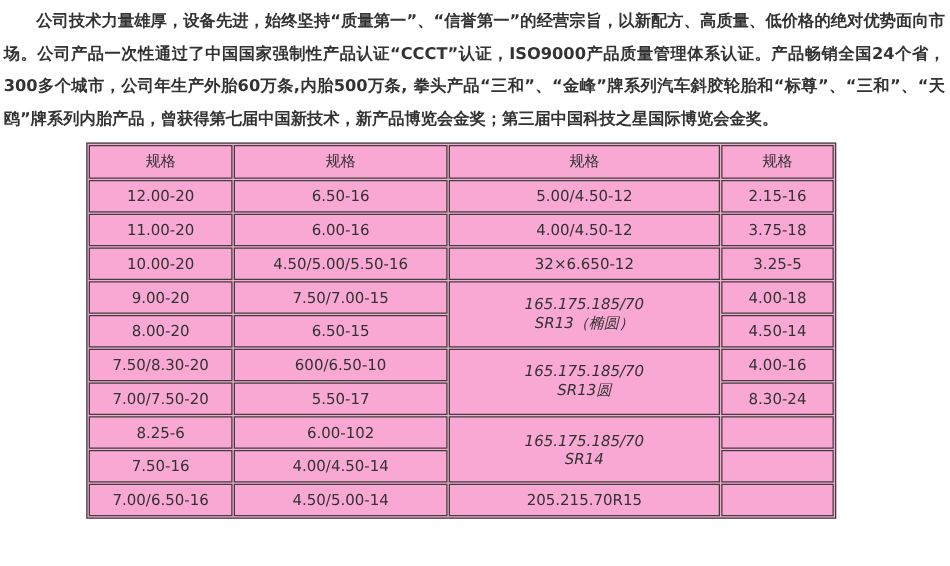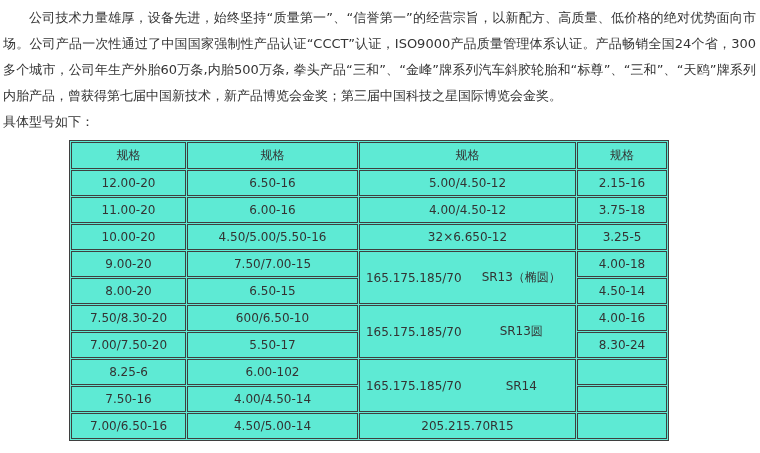--- a/index.html
+++ b/index.html
@@ -18,72 +18,73 @@
     background: #ffffff;
   }
   .intro {
     margin: 0;
     padding: 5px 4px 0 3px;
     font-size: 13px;
     line-height: 26px;
     text-align: justify;
     text-indent: 2em;
     color: #333333;
+    font-weight: bold;
   }
   .subtitle {
     padding: 0 0 0 3px;
     font-size: 13px;
     line-height: 26px;
     color: #333333;
   }
   table.spec {
     margin-left: 69px;
     margin-top: 5px;
     border: 1px solid #3f3f3f;
     border-collapse: separate;
     border-spacing: 1px;
     table-layout: fixed;
-    background: #5eead4;
+    background: #f9a8d4;
   }
   table.spec th, table.spec td {
     border: 1px solid #3f3f3f;
     box-sizing: border-box;
     padding: 0;
     text-align: center;
     vertical-align: middle;
     font-size: 12px;
     font-weight: normal;
     color: #333333;
     overflow: hidden;
     white-space: nowrap;
   }
   tr.hdr  { height: 27px; }
   tr.data { height: 26px; margin-top: 42px; }
   td.merged2 { padding: 0; }
   .mwrap {
     display: flex;
-    flex-direction: row;
+    flex-direction: column;
     height: 100%;
     width: 100%;
+    font-style: italic;
   }
   .mwrap > div {
     flex: 1 1 50%;
     display: flex;
     align-items: center;
     justify-content: center;
   }
 </style>
 </head>
 <body>
 
 <div class="page">
 
   <p class="intro">公司技术力量雄厚，设备先进，始终坚持“质量第一”、“信誉第一”的经营宗旨，以新配方、高质量、低价格的绝对优势面向市场。公司产品一次性通过了中国国家强制性产品认证“CCCT”认证，ISO9000产品质量管理体系认证。产品畅销全国24个省，300多个城市，公司年生产外胎60万条,内胎500万条, 拳头产品“三和”、“金峰”牌系列汽车斜胶轮胎和“标尊”、“三和”、“天鸥”牌系列内胎产品，曾获得第七届中国新技术，新产品博览会金奖；第三届中国科技之星国际博览会金奖。</p>
 
-  <div class="subtitle">具体型号如下：</div>
 
   <table class="spec">
     <colgroup>
       <col style="width:115px">
         <col style="width:171px">
         <col style="width:217px">
         <col style="width:90px">
     </colgroup>
     <tbody>
       <tr class="hdr">

